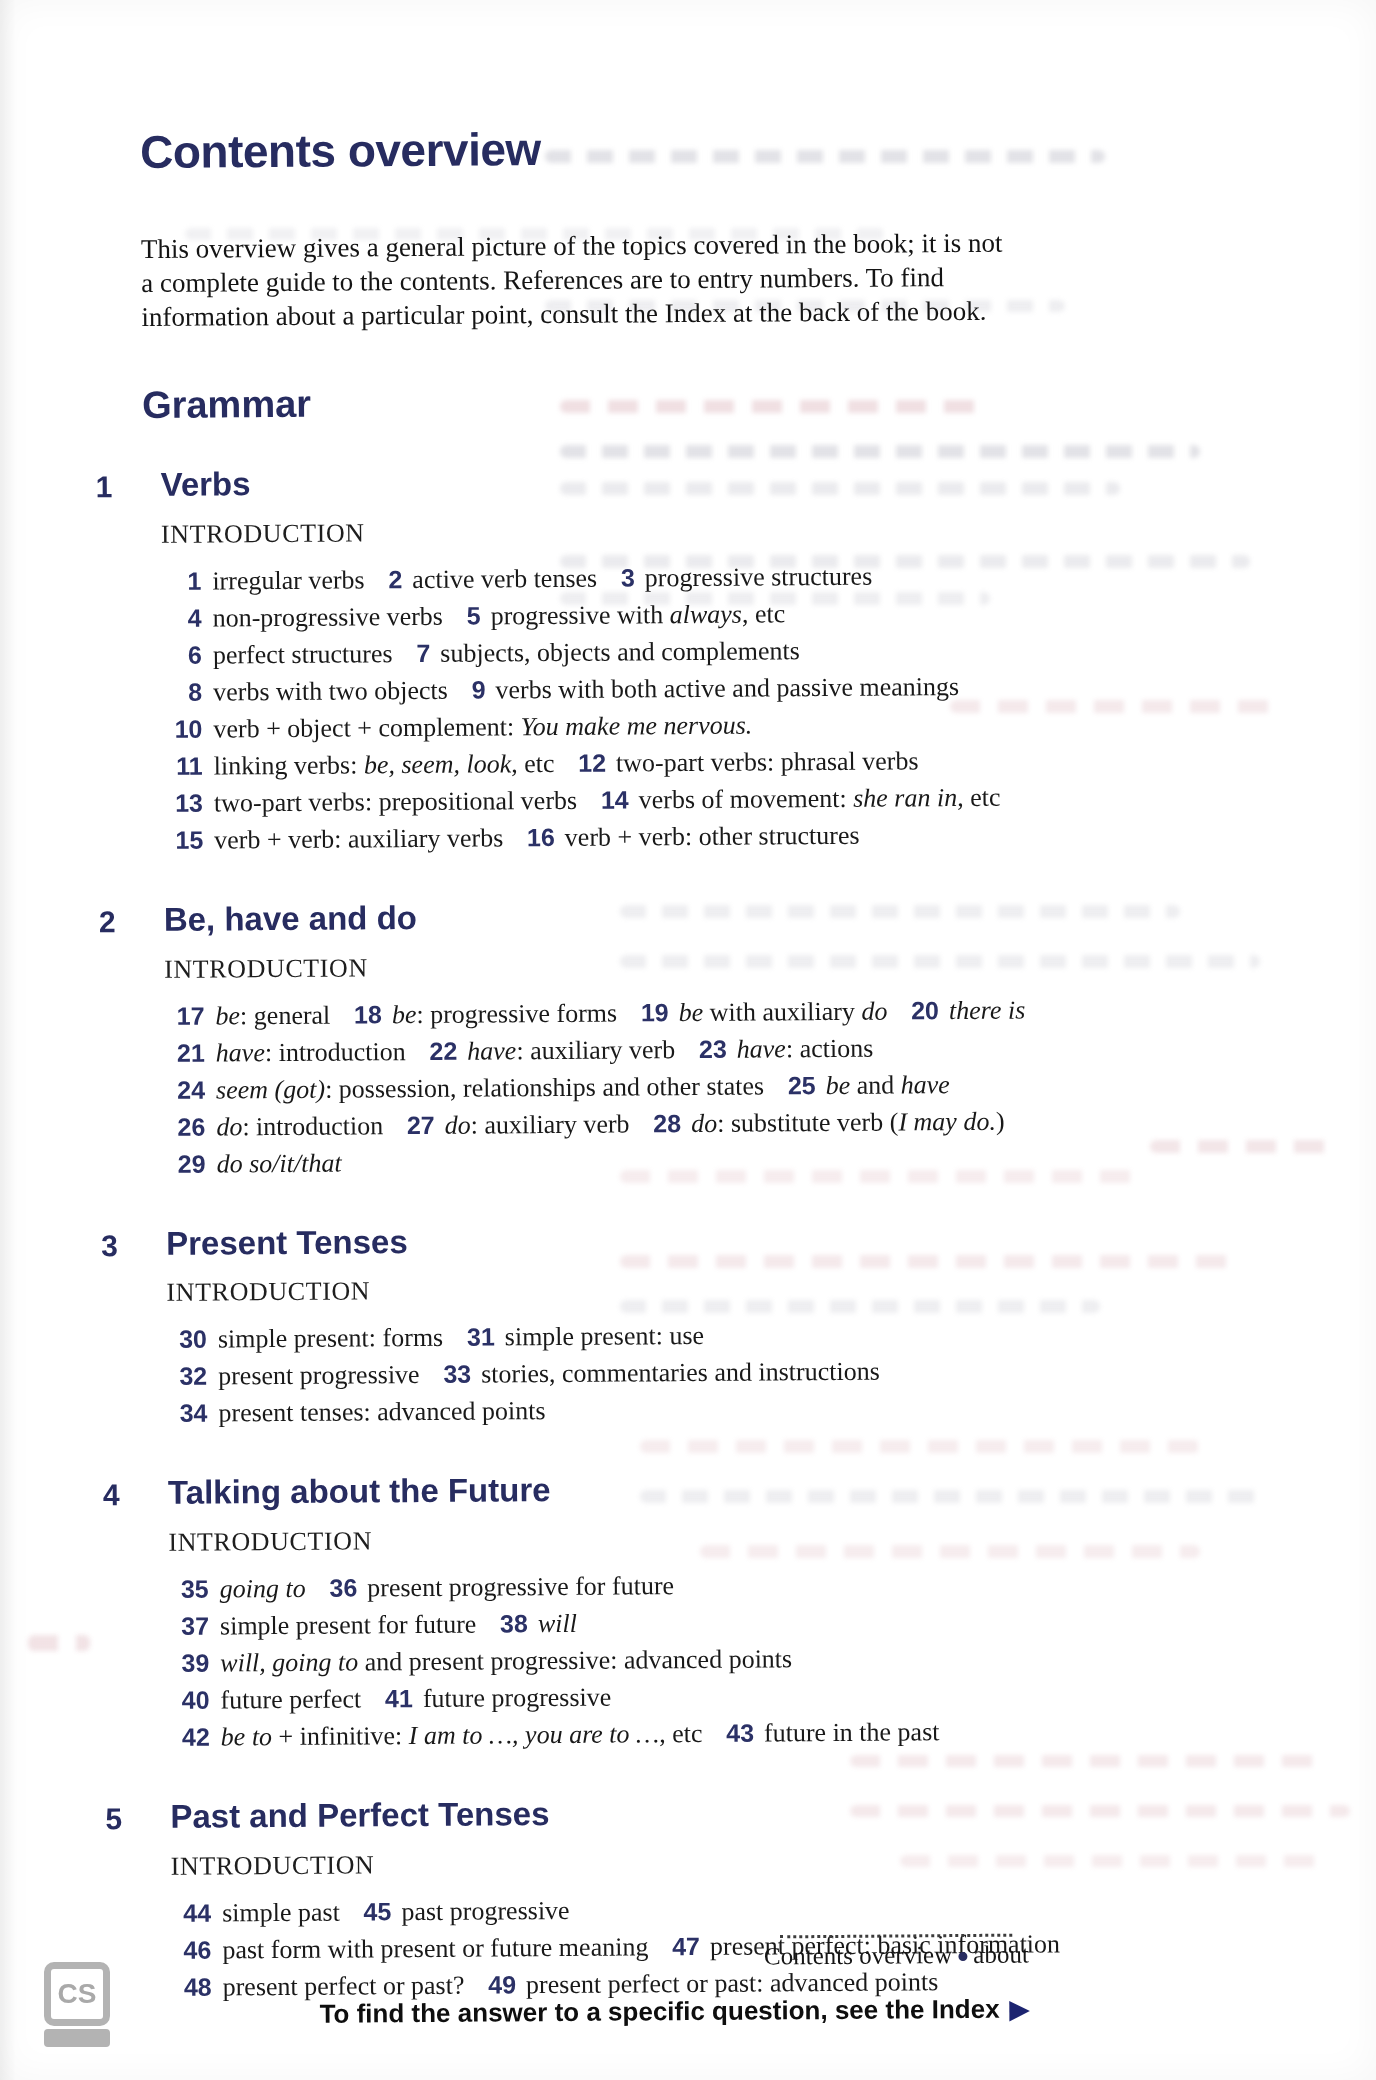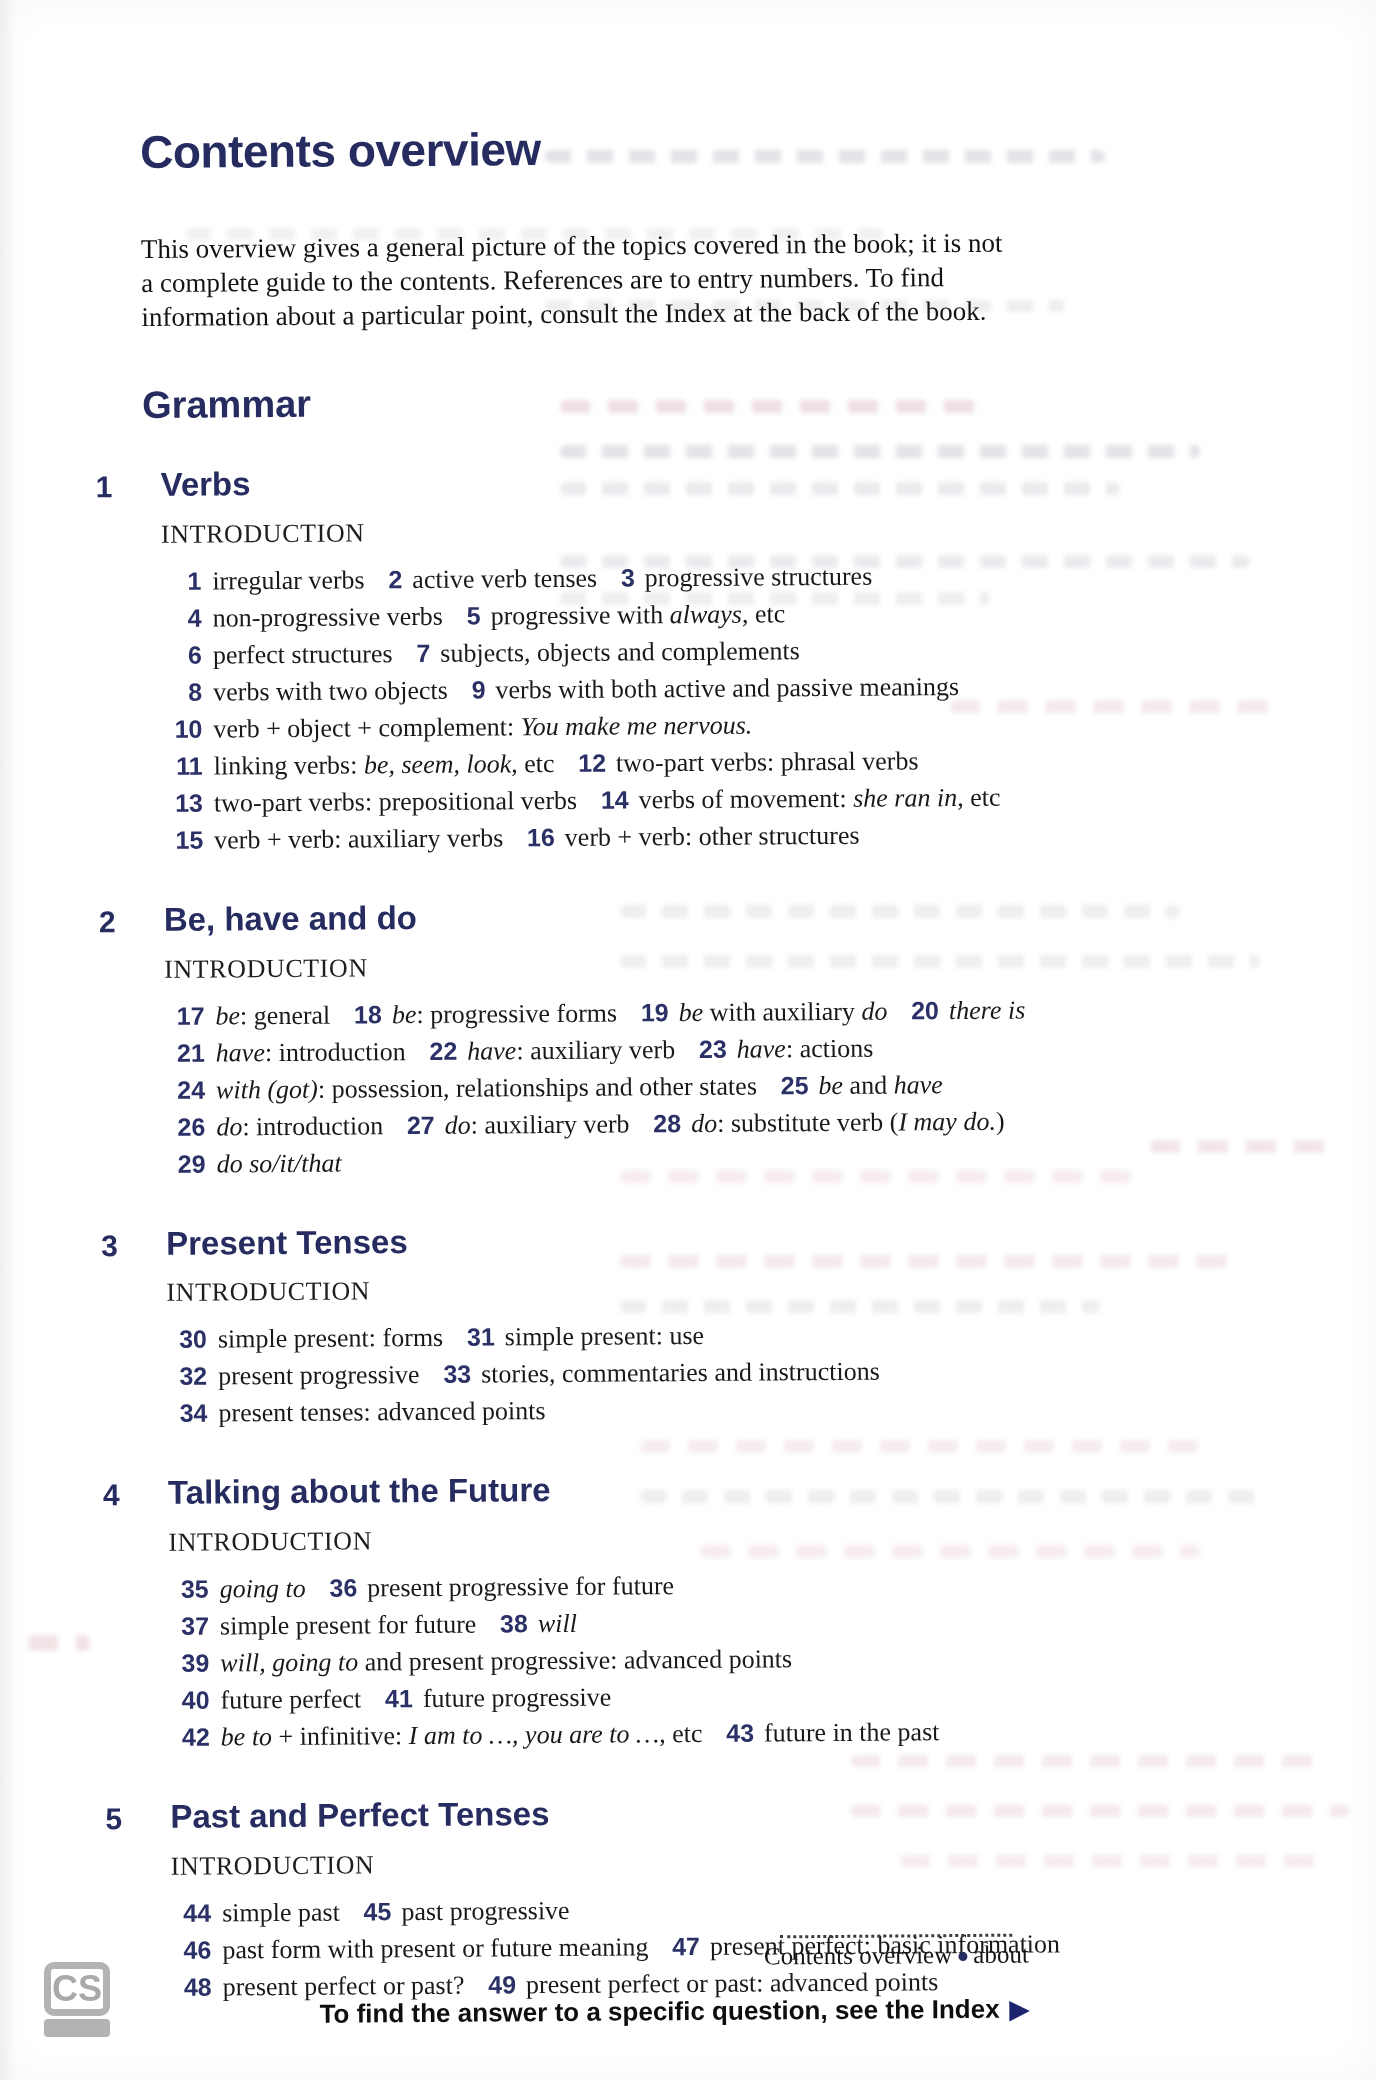--- a/index.html
+++ b/index.html
@@ -55,23 +55,23 @@
   }
   .index-note{
     position:absolute;top:1872px;right:255px;white-space:nowrap;
     font-family:"Liberation Sans",sans-serif;font-weight:bold;font-size:26px;color:#0e0e0e;
   }
   .index-arrow{color:#1c2470;font-size:25px;margin-left:10px;}
   
   .watermark{position:absolute;left:44px;top:1962px;z-index:2;display:flex;align-items:flex-start;}
   .cs-logo{width:70px;}
   .cs-box{
-    box-sizing:border-box;width:66px;height:54px;border:7px solid #b3b3b3;border-radius:10px;
+    box-sizing:border-box;width:66px;height:64px;border:7px solid #b3b3b3;border-radius:10px;
     display:flex;align-items:center;justify-content:center;
-    font-family:"Liberation Sans",sans-serif;font-weight:bold;font-size:36px;color:#a9a9a9;
+    font-family:"Liberation Sans",sans-serif;font-weight:bold;font-size:28px;color:#a9a9a9;
   }
   .cs-base{width:66px;height:18px;background:#b3b3b3;border-radius:4px;margin-top:3px;}
   .wm-text{
     margin-left:26px;margin-top:8px;font-family:"Liberation Sans",sans-serif;
     font-size:42px;color:#bcbcbc;letter-spacing:0.5px;white-space:nowrap;
   }
   
   .bleed{position:absolute;z-index:1;filter:blur(2.5px);border-radius:6px;}
   .b-gray{background:repeating-linear-gradient(90deg,rgba(160,160,175,0.30) 0 26px,rgba(160,160,175,0) 26px 42px);}
   .b-pink{background:repeating-linear-gradient(90deg,rgba(205,150,160,0.30) 0 30px,rgba(205,150,160,0) 30px 48px);}
@@ -133,21 +133,21 @@
             <div class="eline"><span class="eN">15</span><span class="">verb + verb: auxiliary verbs</span><span class="en">16</span><span class="">verb + verb: other structures</span></div>
           </div>
         </div>
         <div class="section">
           <span class="sec-num">2</span>
           <div class="sec-title"><span class="hi">Be, have</span><span class=""> and </span><span class="hi">do</span></div>
           <div class="intro-label">INTRODUCTION</div>
           <div class="lines">
             <div class="eline"><span class="eN">17</span><span class="ei">be</span><span class="">: general</span><span class="en">18</span><span class="ei">be</span><span class="">: progressive forms</span><span class="en">19</span><span class="ei">be</span><span class=""> with auxiliary </span><span class="ei">do</span><span class="en">20</span><span class="ei">there is</span></div>
             <div class="eline"><span class="eN">21</span><span class="ei">have</span><span class="">: introduction</span><span class="en">22</span><span class="ei">have</span><span class="">: auxiliary verb</span><span class="en">23</span><span class="ei">have</span><span class="">: actions</span></div>
-            <div class="eline"><span class="eN">24</span><span class="ei">with (got)</span><span class="">: possession, relationships and other states</span><span class="en">25</span><span class="ei">be</span><span class=""> and </span><span class="ei">have</span></div>
+            <div class="eline"><span class="eN">24</span><span class="ei">seem (got)</span><span class="">: possession, relationships and other states</span><span class="en">25</span><span class="ei">be</span><span class=""> and </span><span class="ei">have</span></div>
             <div class="eline"><span class="eN">26</span><span class="ei">do</span><span class="">: introduction</span><span class="en">27</span><span class="ei">do</span><span class="">: auxiliary verb</span><span class="en">28</span><span class="ei">do</span><span class="">: substitute verb (</span><span class="ei">I may do.</span><span class="">)</span></div>
             <div class="eline"><span class="eN">29</span><span class="ei">do so/it/that</span></div>
           </div>
         </div>
         <div class="section">
           <span class="sec-num">3</span>
           <div class="sec-title"><span class="">Present Tenses</span></div>
           <div class="intro-label">INTRODUCTION</div>
           <div class="lines">
             <div class="eline"><span class="eN">30</span><span class="">simple present: forms</span><span class="en">31</span><span class="">simple present: use</span></div>

